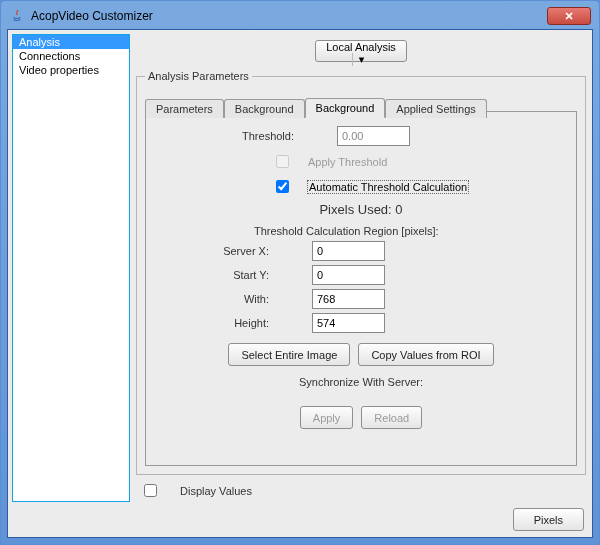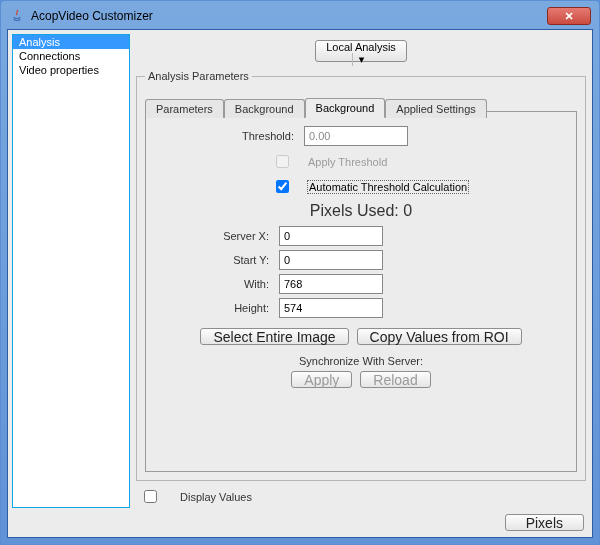--- a/index.html
+++ b/index.html
@@ -143,46 +143,47 @@
     flex: 1;
     padding: 10px 8px 8px 8px;
     overflow: auto;
   }
   .form-row {
     display: flex;
     align-items: center;
     margin: 4px 0;
     font-size: 11px;
     color: #333;
+    gap: 33px;
   }
   .lbl { width: 150px; text-align: right; padding-right: 10px; }
   .lbl.narrow { width: 125px; }
   input.txt {
     height: 20px;
     border: 1px solid #888;
     background: #fff;
     padding: 1px 4px;
     font-size: 11px;
-    width: 104px;
+    width: 73px;
   }
   input.txt[disabled] { background: #fff; color: #888; }
   .chk-row { margin-left: 118px; margin-top: 6px; display: flex; align-items: center; gap: 16px; }
   .chk-row input[type=checkbox] { width:13px; height:13px; }
   .chk-row.disabled { color: #9b9b9b; }
-  .center-text { text-align: center; color: #333; margin: 6px 0; font-size: 16px; }
+  .center-text { text-align: center; color: #333; margin: 6px 0; font-size: 13px; }
   .region-label-row { margin-left: 100px; margin-top:8px; margin-bottom:4px; color:#333; }
   .region-grid .form-row .lbl { width: 125px; }
   .btn-row { display:flex; justify-content:center; gap:8px; margin-top:10px; }
   button.btn {
     background: linear-gradient(#fdfdfd,#e5e5e5);
     border: 1px solid #8e8e8e;
     border-radius: 3px;
-    height: 17px;
+    height: 23px;
     padding: 0 12px;
-    font-size: 14px;
+    font-size: 11px;
     cursor: pointer;
     color: #222;
   }
   button.btn:disabled {
     color: #9b9b9b;
     cursor: default;
   }
   .sync-label { text-align:center; margin-top:10px; color:#333; }
   .display-values-row {
     display:flex; align-items:center; gap:20px;
@@ -268,20 +269,21 @@
               <span>Apply Threshold</span>
             </div>
 
             <div class="chk-row">
               <input type="checkbox" checked="" style="">
               <span class="dotted-focus">Automatic Threshold Calculation</span>
             </div>
 
             <div class="center-text">Pixels Used: 0</div>
 
+            <div class="region-label-row">Threshold Calculation Region [pixels]:</div>
 
             <div class="region-grid">
               <div class="form-row">
                 <span class="lbl narrow">Server X:</span>
                 <input class="txt" type="text" value="0" style="">
               </div>
               <div class="form-row">
                 <span class="lbl narrow">Start Y:</span>
                 <input class="txt" type="text" value="0" style="">
               </div>
@@ -294,21 +296,21 @@
                 <input class="txt" type="text" value="574" style="">
               </div>
             </div>
 
             <div class="btn-row">
               <button class="btn">Select Entire Image</button>
               <button class="btn">Copy Values from ROI</button>
             </div>
 
             <div class="sync-label">Synchronize With Server:</div>
-            <div class="btn-row" style="margin-top:4px">
+            <div class="btn-row" style="margin-top:18px">
               <button class="btn" disabled="">Apply</button>
               <button class="btn" disabled="">Reload</button>
             </div>
 
           </div>
         </fieldset>
 
         <div class="display-values-row">
           <input type="checkbox" style="">
           <span>Display Values</span>

